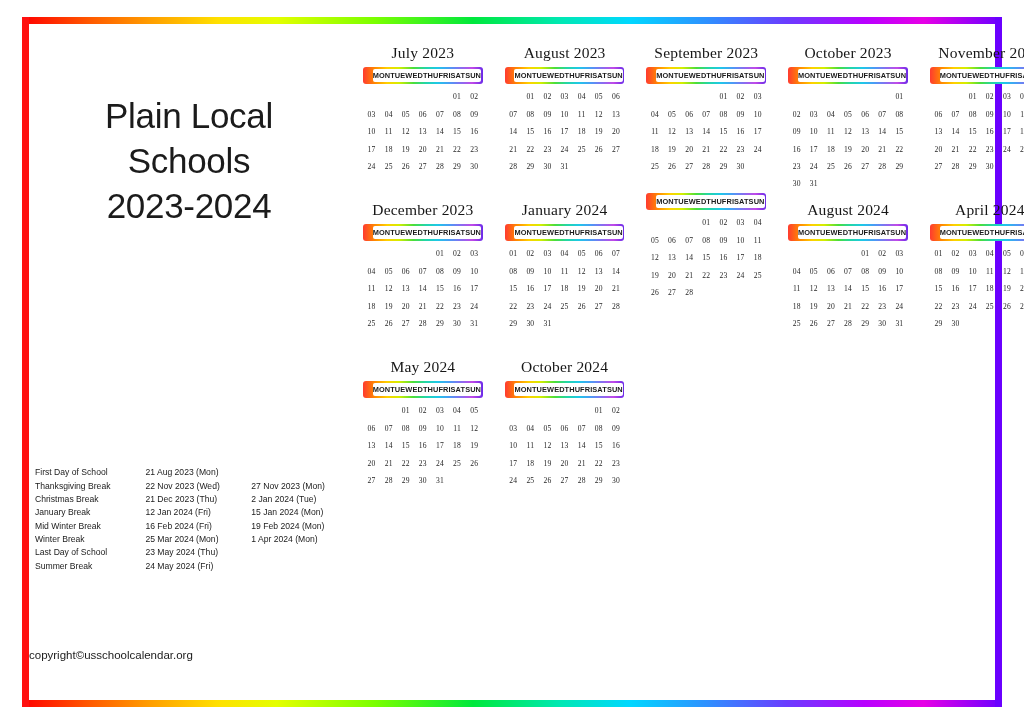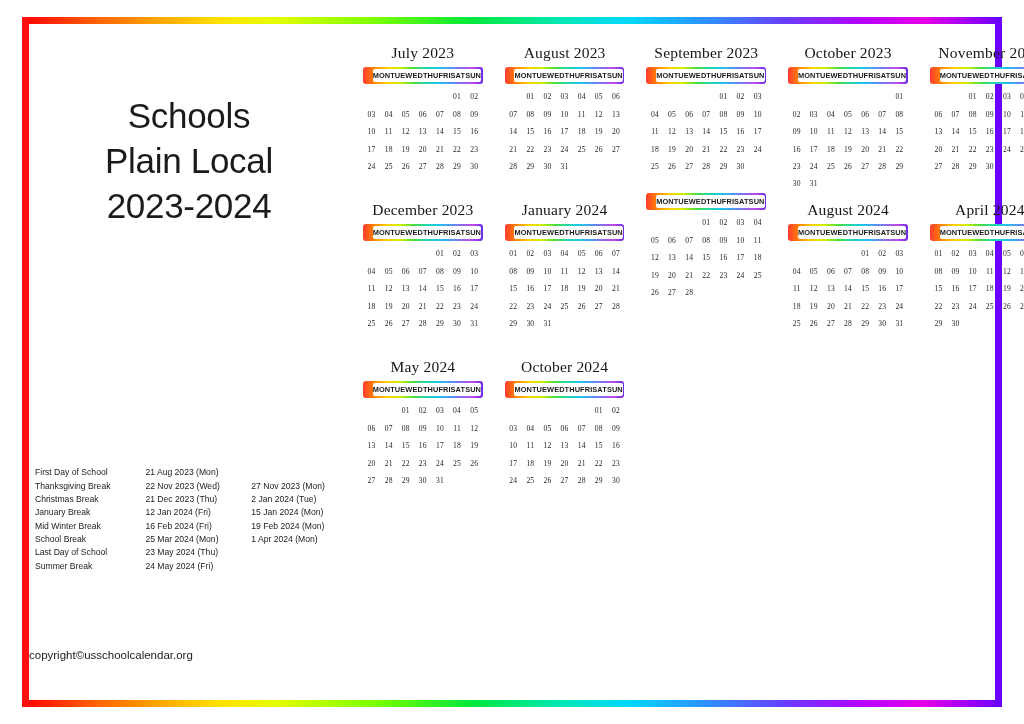--- a/index.html
+++ b/index.html
@@ -180,22 +180,22 @@
   <div class="frame-top"></div>
   <div class="frame-bottom"></div>
   <div class="frame-left"></div>
   <div class="frame-right"></div>
 
   <div class="content">
 
     <div class="left-col">
 
       <div class="title-block">
+        <span class="title-line">Plain Local</span>
         <span class="title-line">Schools</span>
-        <span class="title-line">Plain Local</span>
         <span class="title-line">2023-2024</span>
       </div>
 
       <div class="legend">
         <table>
           <tbody id="legend-body">
               <tr>
                 <td class="lbl">First Day of School</td>
                 <td class="d1">21 Aug 2023 (Mon)</td>
                 <td class="d2"></td>
@@ -214,21 +214,21 @@
                 <td class="lbl">January Break</td>
                 <td class="d1">12 Jan 2024 (Fri)</td>
                 <td class="d2">15 Jan 2024 (Mon)</td>
               </tr>
               <tr>
                 <td class="lbl">Mid Winter Break</td>
                 <td class="d1">16 Feb 2024 (Fri)</td>
                 <td class="d2">19 Feb 2024 (Mon)</td>
               </tr>
               <tr>
-                <td class="lbl">School Break</td>
+                <td class="lbl">Winter Break</td>
                 <td class="d1">25 Mar 2024 (Mon)</td>
                 <td class="d2">1 Apr 2024 (Mon)</td>
               </tr>
               <tr>
                 <td class="lbl">Last Day of School</td>
                 <td class="d1">23 May 2024 (Thu)</td>
                 <td class="d2"></td>
               </tr>
               <tr>
                 <td class="lbl">Summer Break</td>

